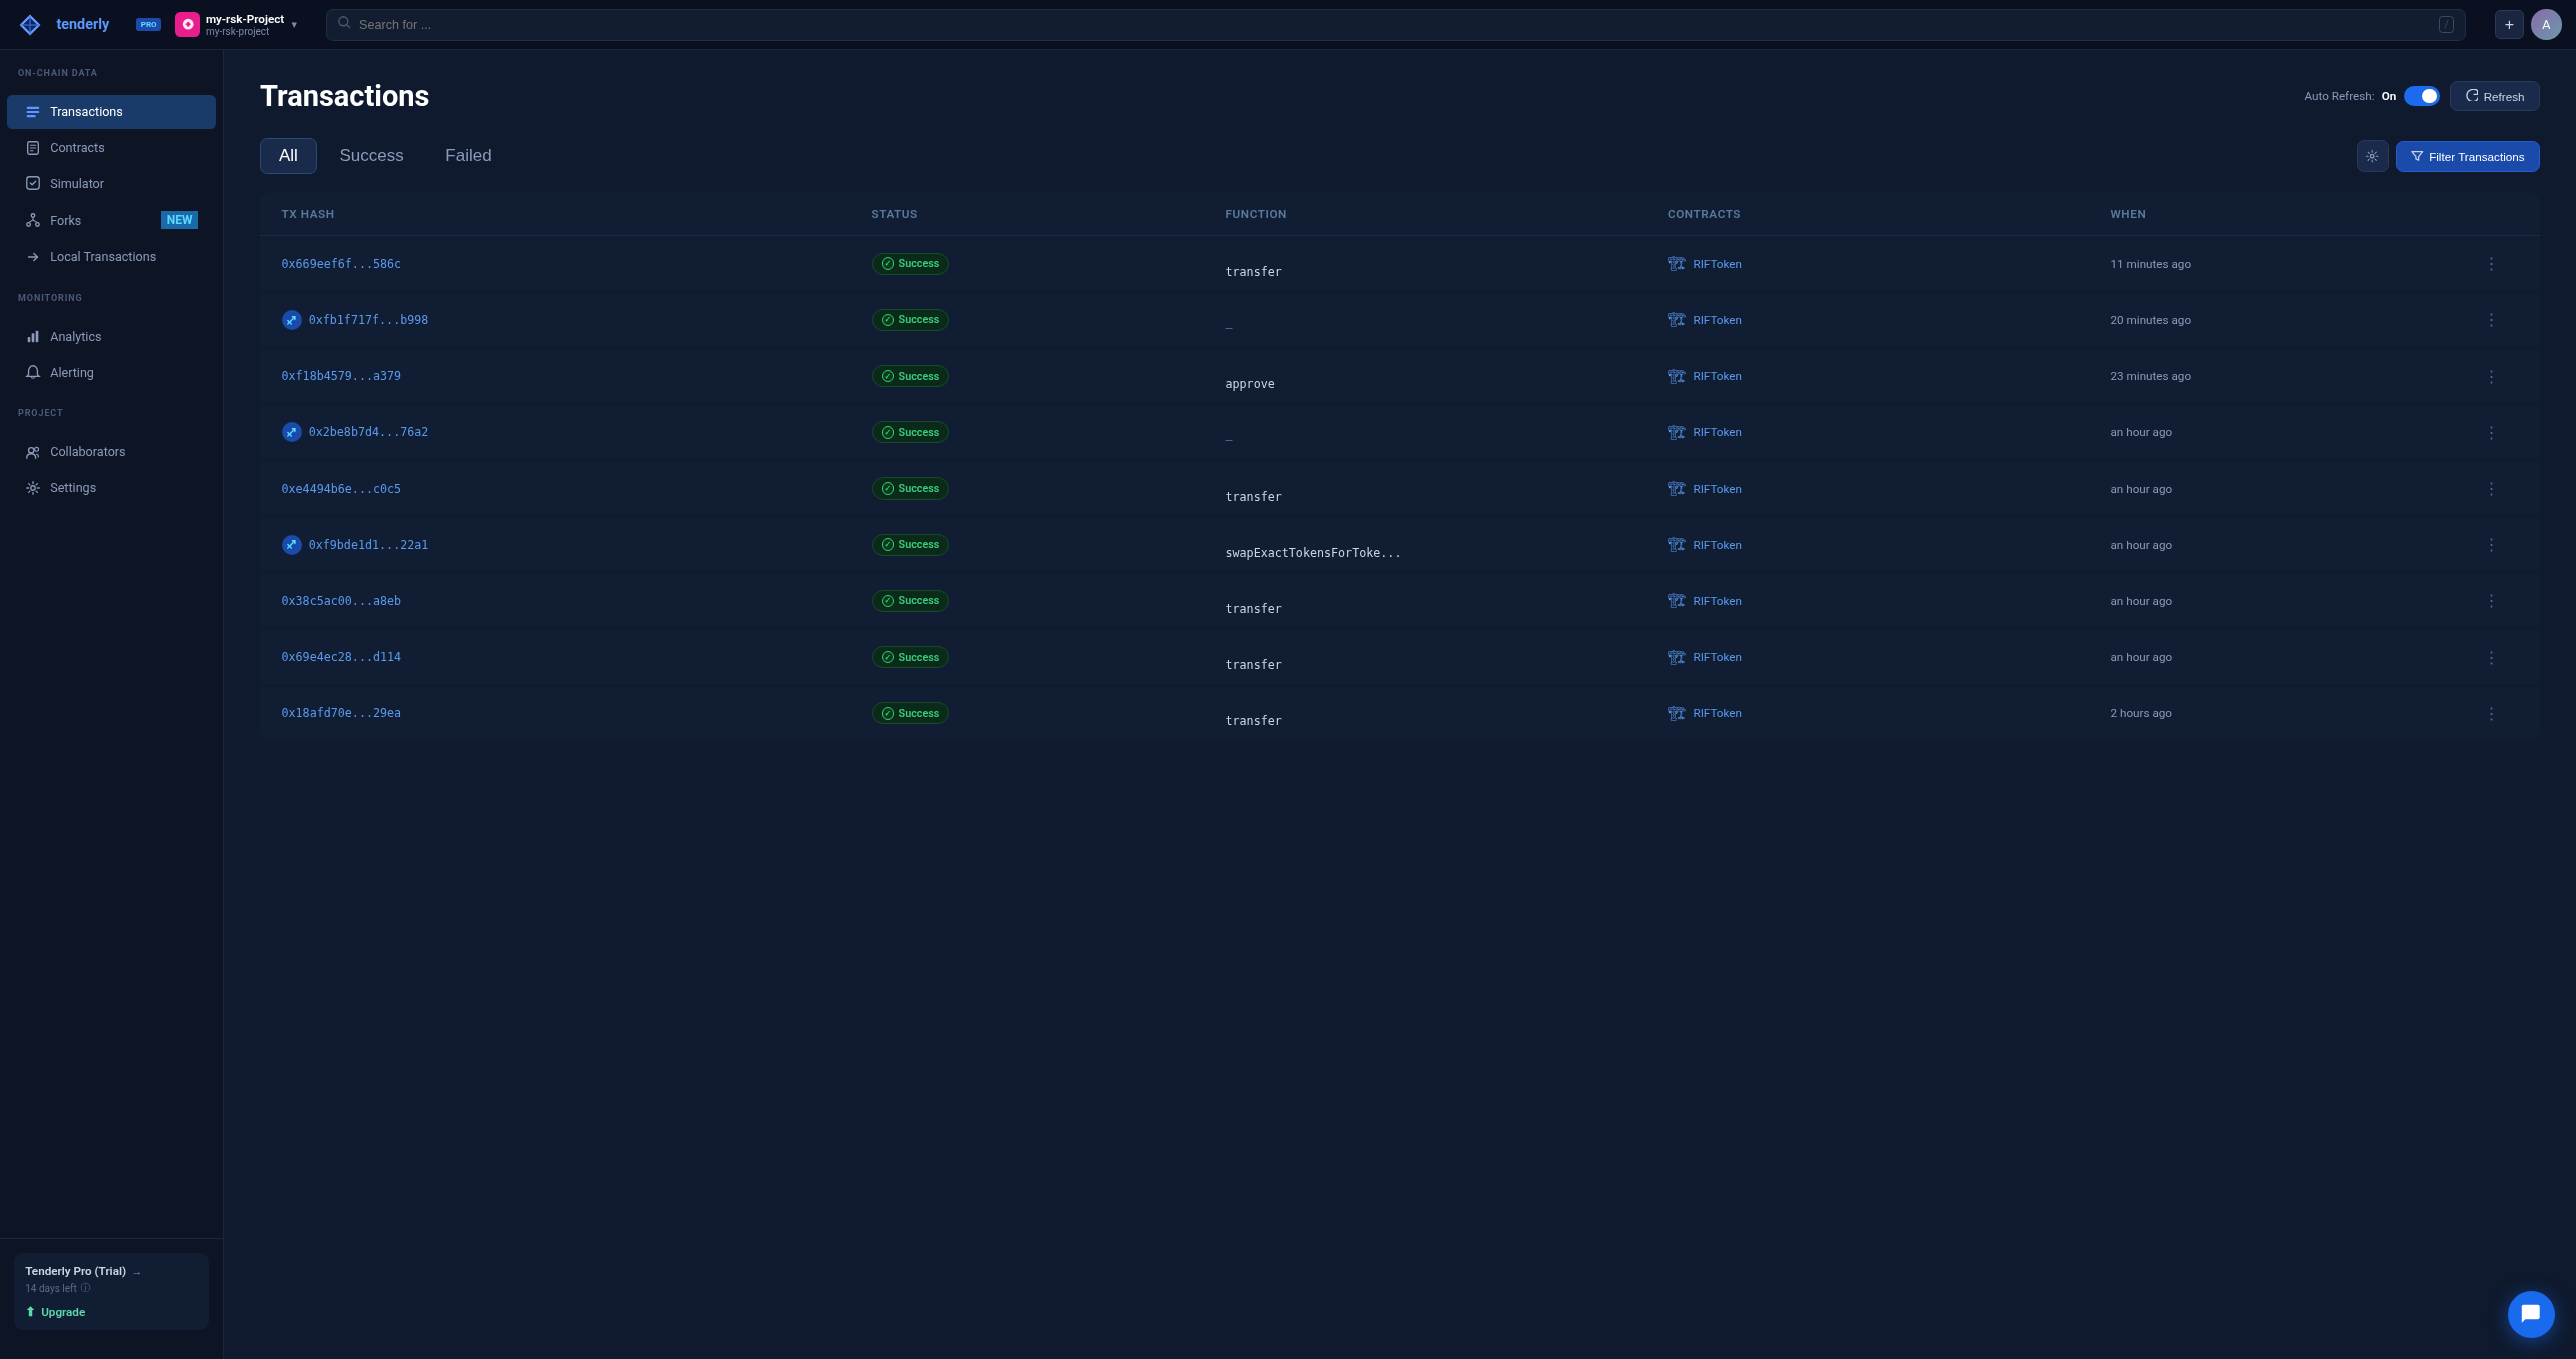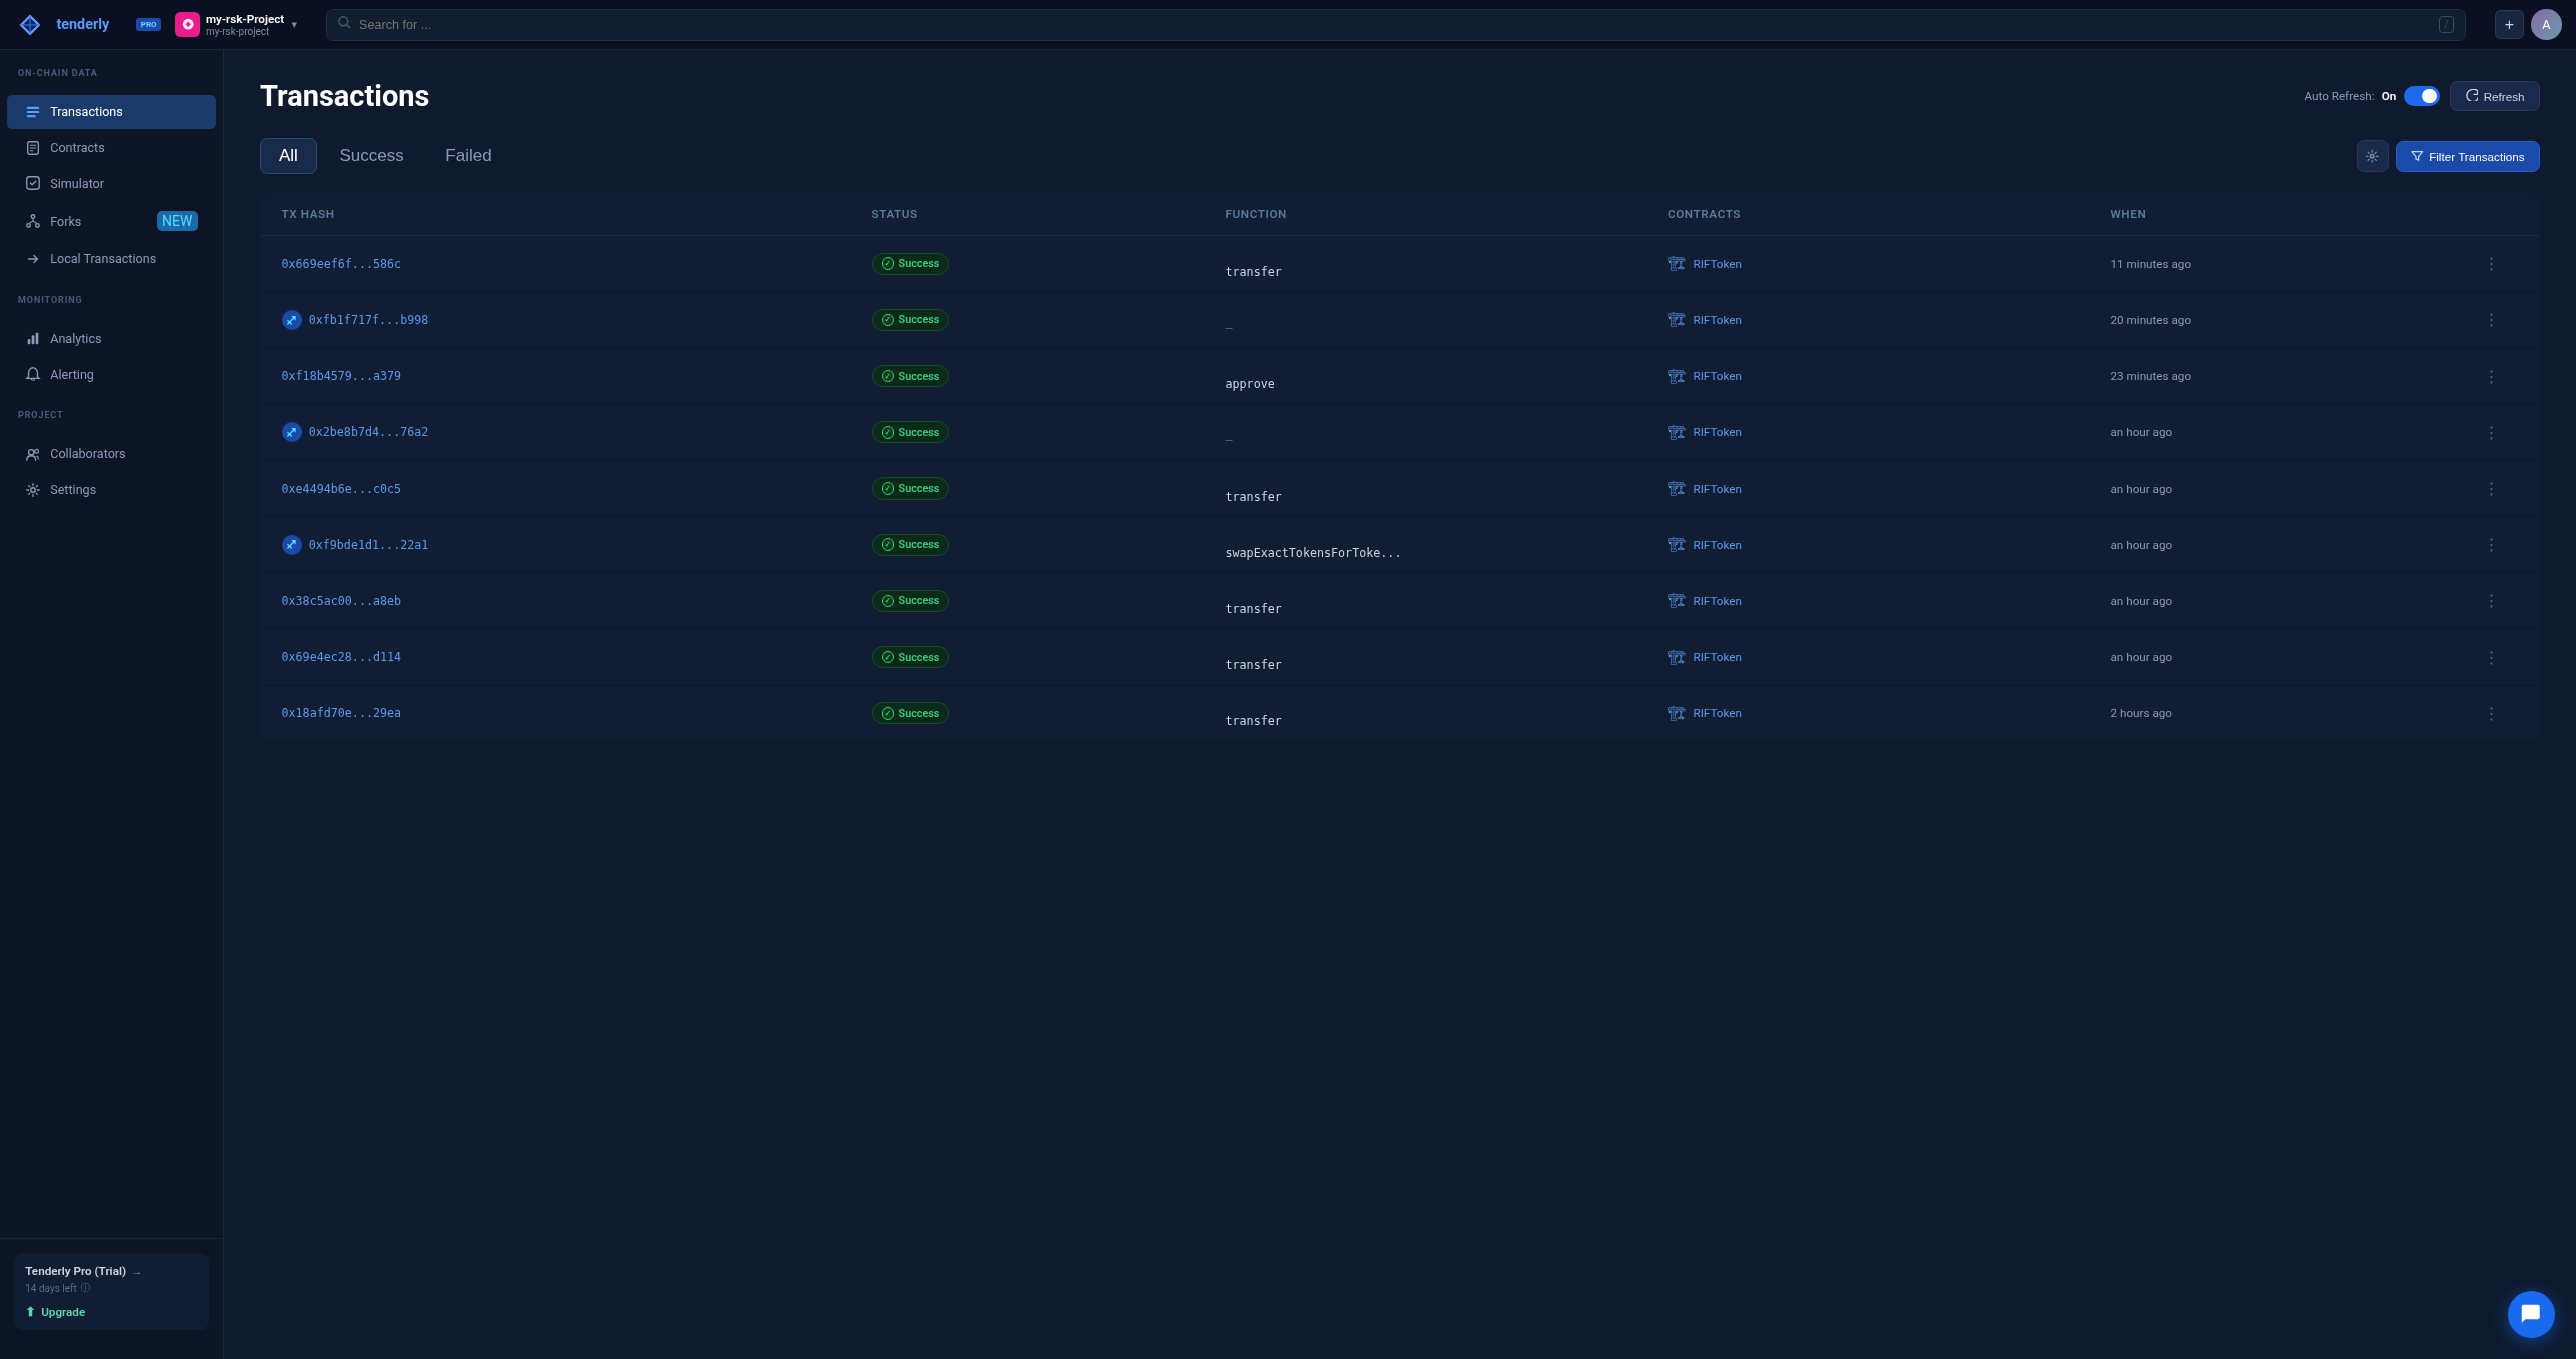--- a/index.html
+++ b/index.html
@@ -168,24 +168,24 @@
       width: 16px;
       height: 16px;
       display: flex;
       align-items: center;
       justify-content: center;
       flex-shrink: 0;
     }
     .badge-new {
       background: #1a6aaa;
       color: #5ad8ff;
-      font-size: 14px;
-      font-weight: 400;
+      font-size: 12px;
+      font-weight: 700;
       padding: 1.8px 5.4px;
-      border-radius: 5px;
+      border-radius: 0;
       margin-left: auto;
       text-transform: uppercase;
     }
 
     .sidebar-bottom {
       margin-top: auto;
       padding: 14.4px;
       border-top: 0.9px solid #1a2540;
     }
     .trial-info {

